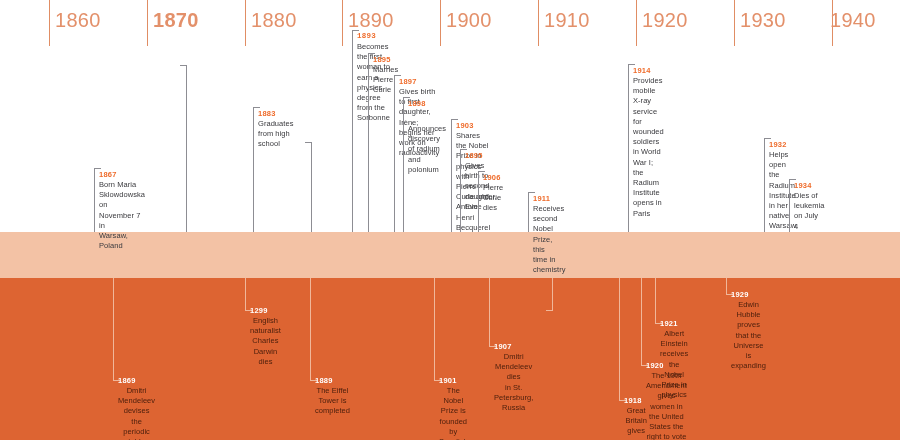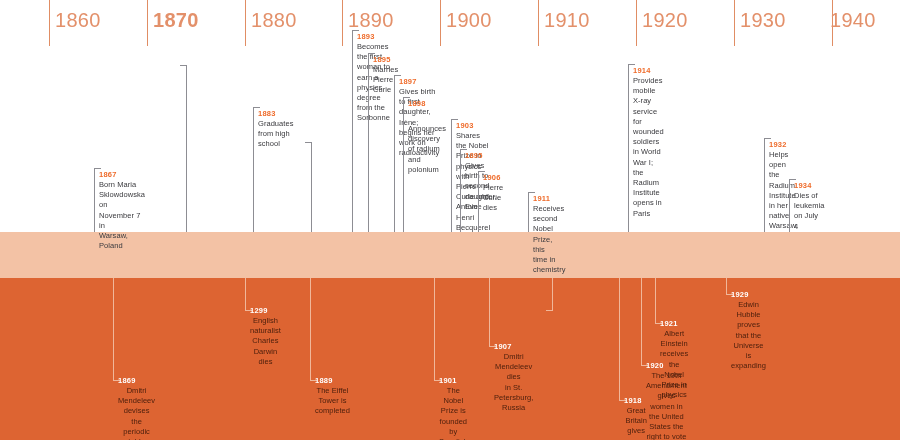--- a/index.html
+++ b/index.html
@@ -123,21 +123,21 @@
 from high
 school</div>
       </div>
       <div class="ev-top left">
         <div class="stem" style="left: 311px; top: 142px; height: 90px;"></div>
         <div class="elbow" style="top: 142px; left: 305px;"></div>
       </div>
       <div class="ev-top right">
         <div class="stem" style="left: 352px; top: 30px; height: 202px;"></div>
         <div class="elbow" style="top: 30px; left: 352px;"></div>
-        <div class="yr" style="top: 32px; left: 357px;">1893</div>
+        <div class="yr" style="top: 32px; left: 357px; font-family: Liberation Mono, monospace;">1893</div>
         <div class="txt" style="top: 42px; left: 357px;">Becomes the first woman to earn a physics degree from the Sorbonne</div>
       </div>
       <div class="ev-top right">
         <div class="stem" style="left: 368px; top: 53px; height: 179px;"></div>
         <div class="elbow" style="top: 53px; left: 368px;"></div>
         <div class="yr" style="top: 55px; left: 373px;">1895</div>
         <div class="txt" style="top: 65px; left: 373px;">Marries Pierre Curie</div>
       </div>
       <div class="ev-top right">
         <div class="stem" style="left: 394px; top: 75px; height: 157px;"></div>

